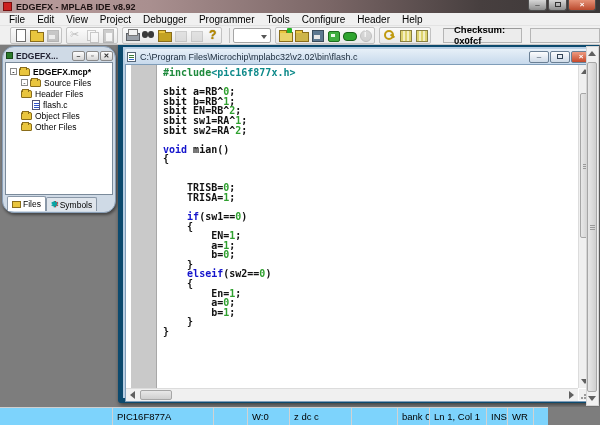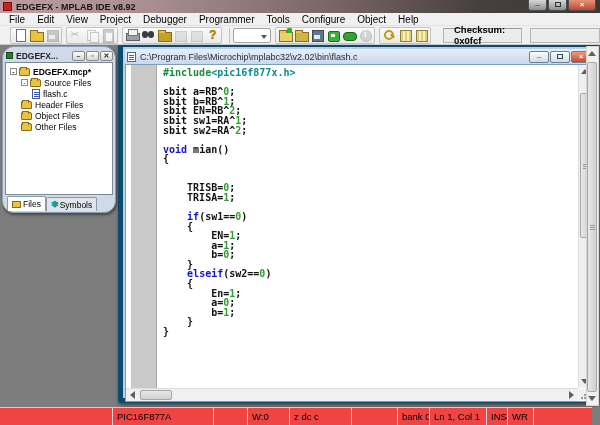--- a/index.html
+++ b/index.html
@@ -117,21 +117,21 @@
   .vthumb::after { content:""; position:absolute; left:2px; top:50%; width:5px; height:1px; background:#9a9a9a; box-shadow:0 2px 0 #9a9a9a, 0 -2px 0 #9a9a9a; }
   .hthumb { position:absolute; top:1px; height:10px; background:linear-gradient(#e8e8e8,#cfcfcf); border:1px solid #a6a6a6; border-radius:2px; }
   .grip { position:absolute; right:1px; bottom:1px; width:11px; height:11px; background:#f0f0f0; }
   .grip::after { content:""; position:absolute; right:1px; bottom:1px; width:2px; height:2px; background:#9a9a9a;
     box-shadow:-3px 0 #9a9a9a,-6px 0 #9a9a9a,0 -3px #9a9a9a,-3px -3px #9a9a9a,0 -6px #9a9a9a; }
 
   
   .mdi-vsb { position:absolute; right:1px; top:1px; width:13px; height:360px; background:#f0f0f0; border:1px solid #d5d5d5; }
 
   
-  .statusbar { position:absolute; left:0; top:407px; width:592px; height:18px; background:#ef4444; border-top:1px solid #cfcfcf; display:flex; align-items:center; font-size:9.5px;justify-content:center; }
+  .statusbar { position:absolute; left:0; top:407px; width:548px; height:18px; background:#7dd3fc; border-top:1px solid #cfcfcf; display:flex; align-items:center; font-size:9.5px;justify-content:center; }
   .sseg { height:18px; display:flex; align-items:center; padding-left:4px; border-right:1px solid #d2d2d2; white-space:nowrap; overflow:hidden; flex:none; }
   .sseg.last { flex:1; border-right:none; }
 </style>
 </head>
 <body>
 
 <div class="titlebar">
   <div class="app-icon"></div>
   <div class="title-text">EDGEFX - MPLAB IDE v8.92</div>
   <div class="winbtns">
@@ -143,21 +143,21 @@
 
 <div class="menubar">
     <span class="menu-item">File</span>
     <span class="menu-item">Edit</span>
     <span class="menu-item">View</span>
     <span class="menu-item">Project</span>
     <span class="menu-item">Debugger</span>
     <span class="menu-item">Programmer</span>
     <span class="menu-item">Tools</span>
     <span class="menu-item">Configure</span>
-    <span class="menu-item">Object</span>
+    <span class="menu-item">Header</span>
     <span class="menu-item">Help</span>
   </div>
 
 <div class="toolbar">
   <span id="toolbar-slot" style="display: flex; align-items: center;">
       <div class="tgroup">
         <div class="ticon ic-page"></div>
         <div class="ticon ic-folder"></div>
         <div class="ticon ic-disk disabled"></div>
       </div>
@@ -214,27 +214,27 @@
         <div class="trow bold" style="padding-left: 2px;">
           <div class="texp">-</div>
           <div class="tfold"></div>
           <span>EDGEFX.mcp*</span>
         </div>
         <div class="trow" style="padding-left: 13px;">
           <div class="texp">-</div>
           <div class="tfold"></div>
           <span>Source Files</span>
         </div>
+        <div class="trow" style="padding-left: 13px;">
+          <div class="tfold"></div>
+          <span>Header Files</span>
+        </div>
         <div class="trow" style="padding-left: 24px;">
           <div class="tfile"></div>
           <span>flash.c</span>
-        </div>
-        <div class="trow" style="padding-left: 13px;">
-          <div class="tfold"></div>
-          <span>Header Files</span>
         </div>
         <div class="trow" style="padding-left: 13px;">
           <div class="tfold"></div>
           <span>Object Files</span>
         </div>
         <div class="trow" style="padding-left: 13px;">
           <div class="tfold"></div>
           <span>Other Files</span>
         </div>
       </div>

